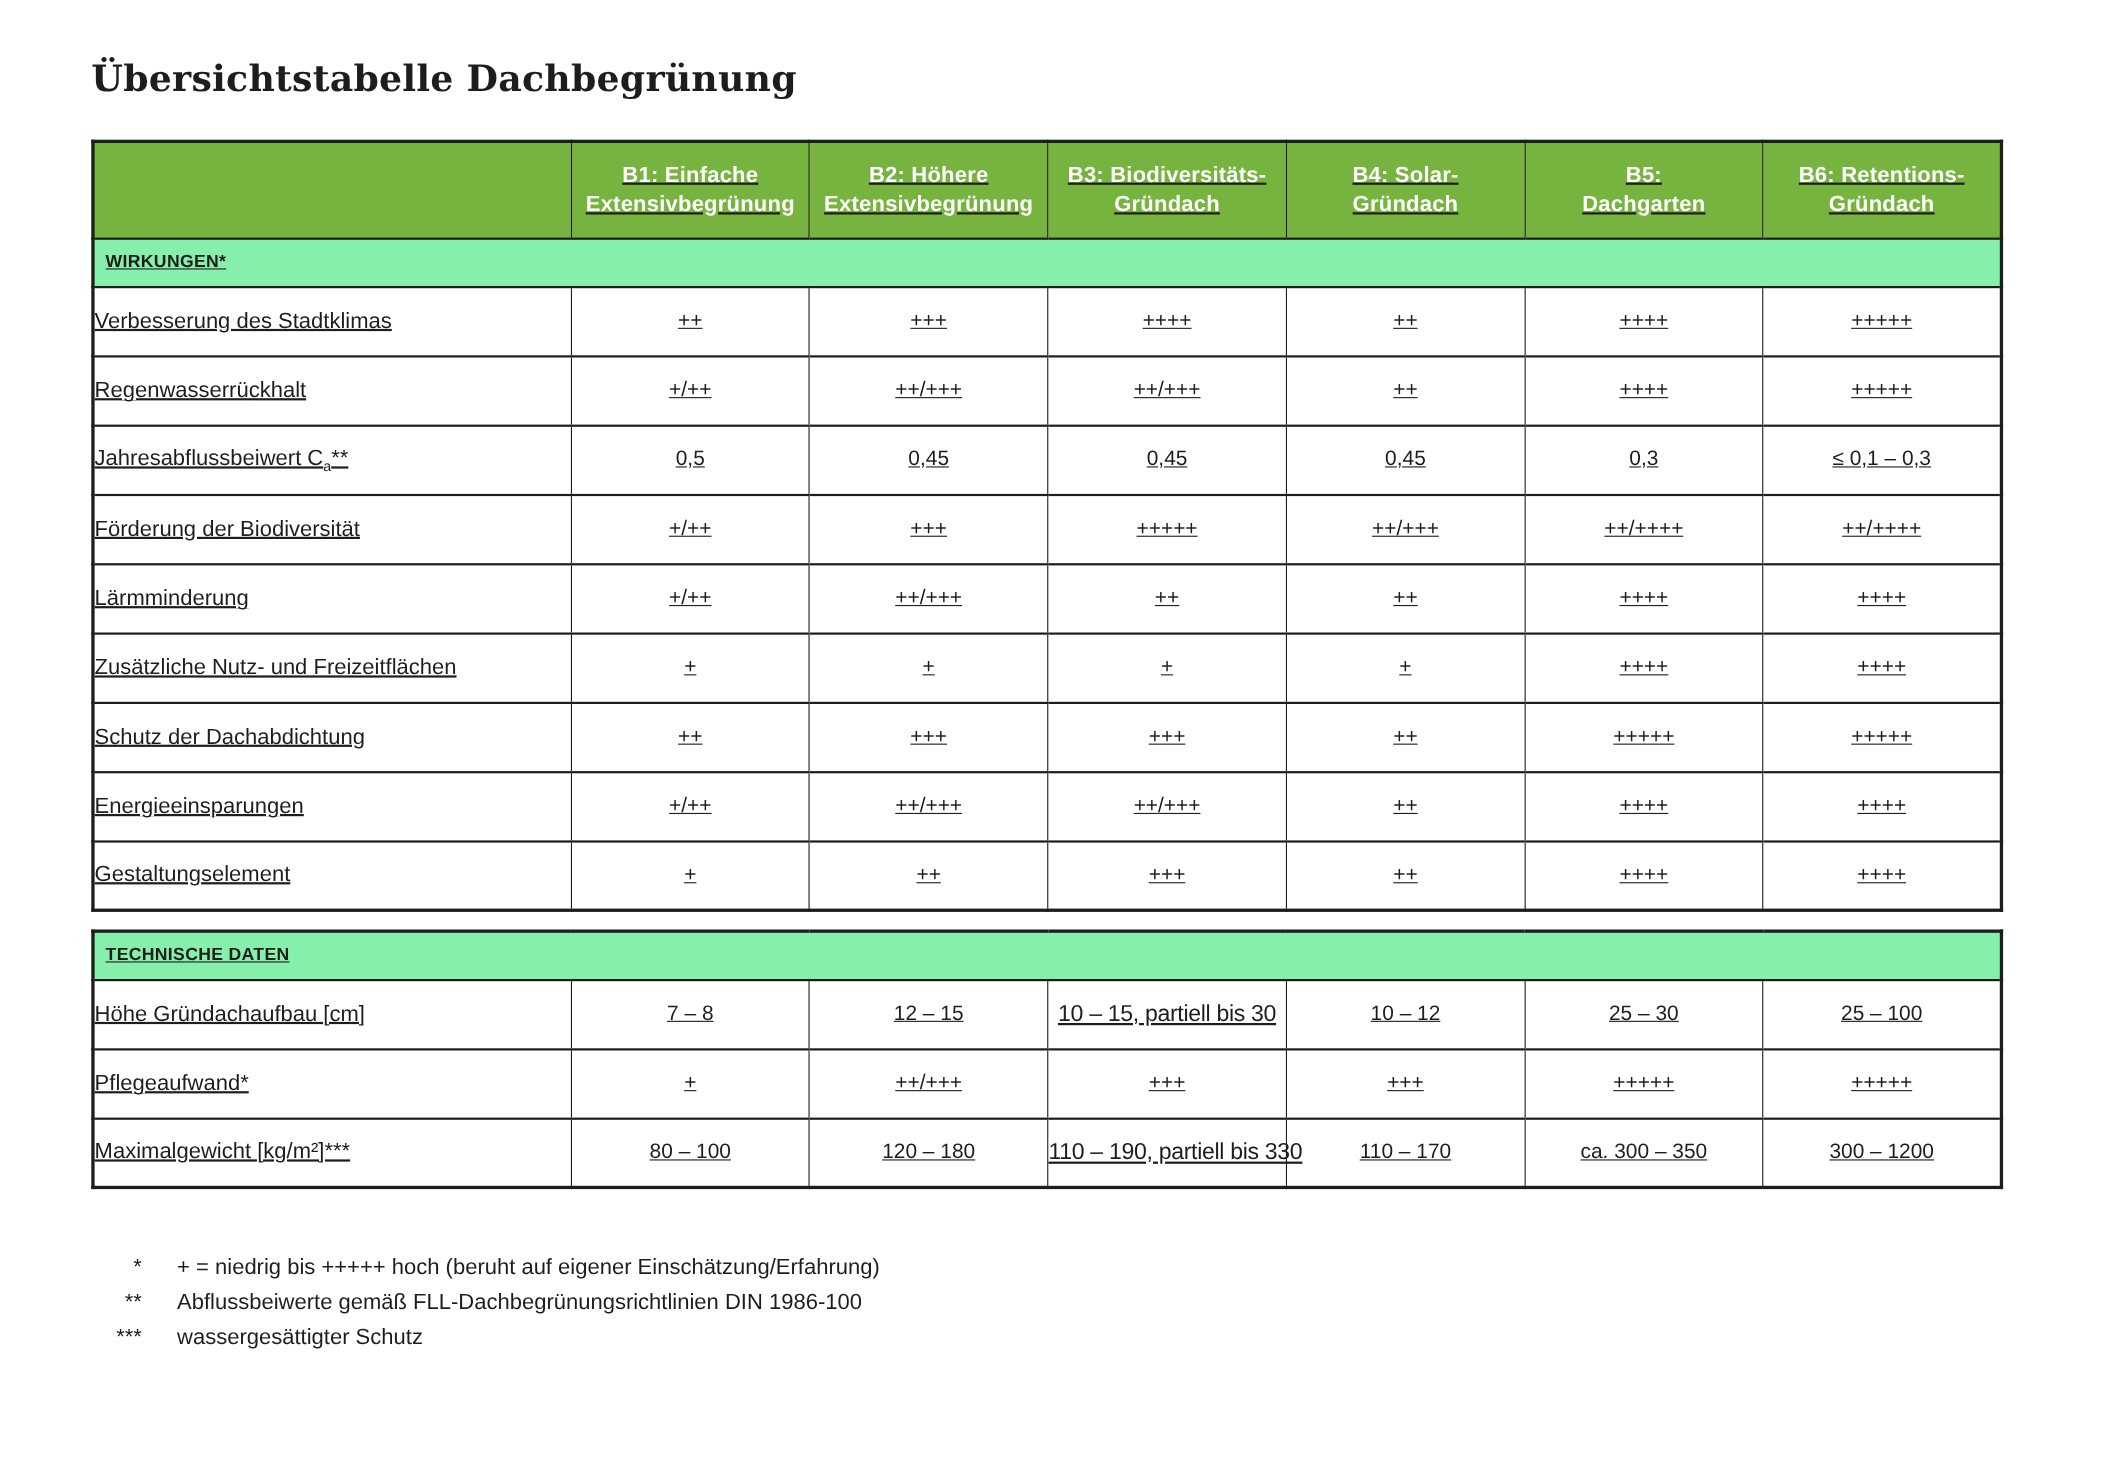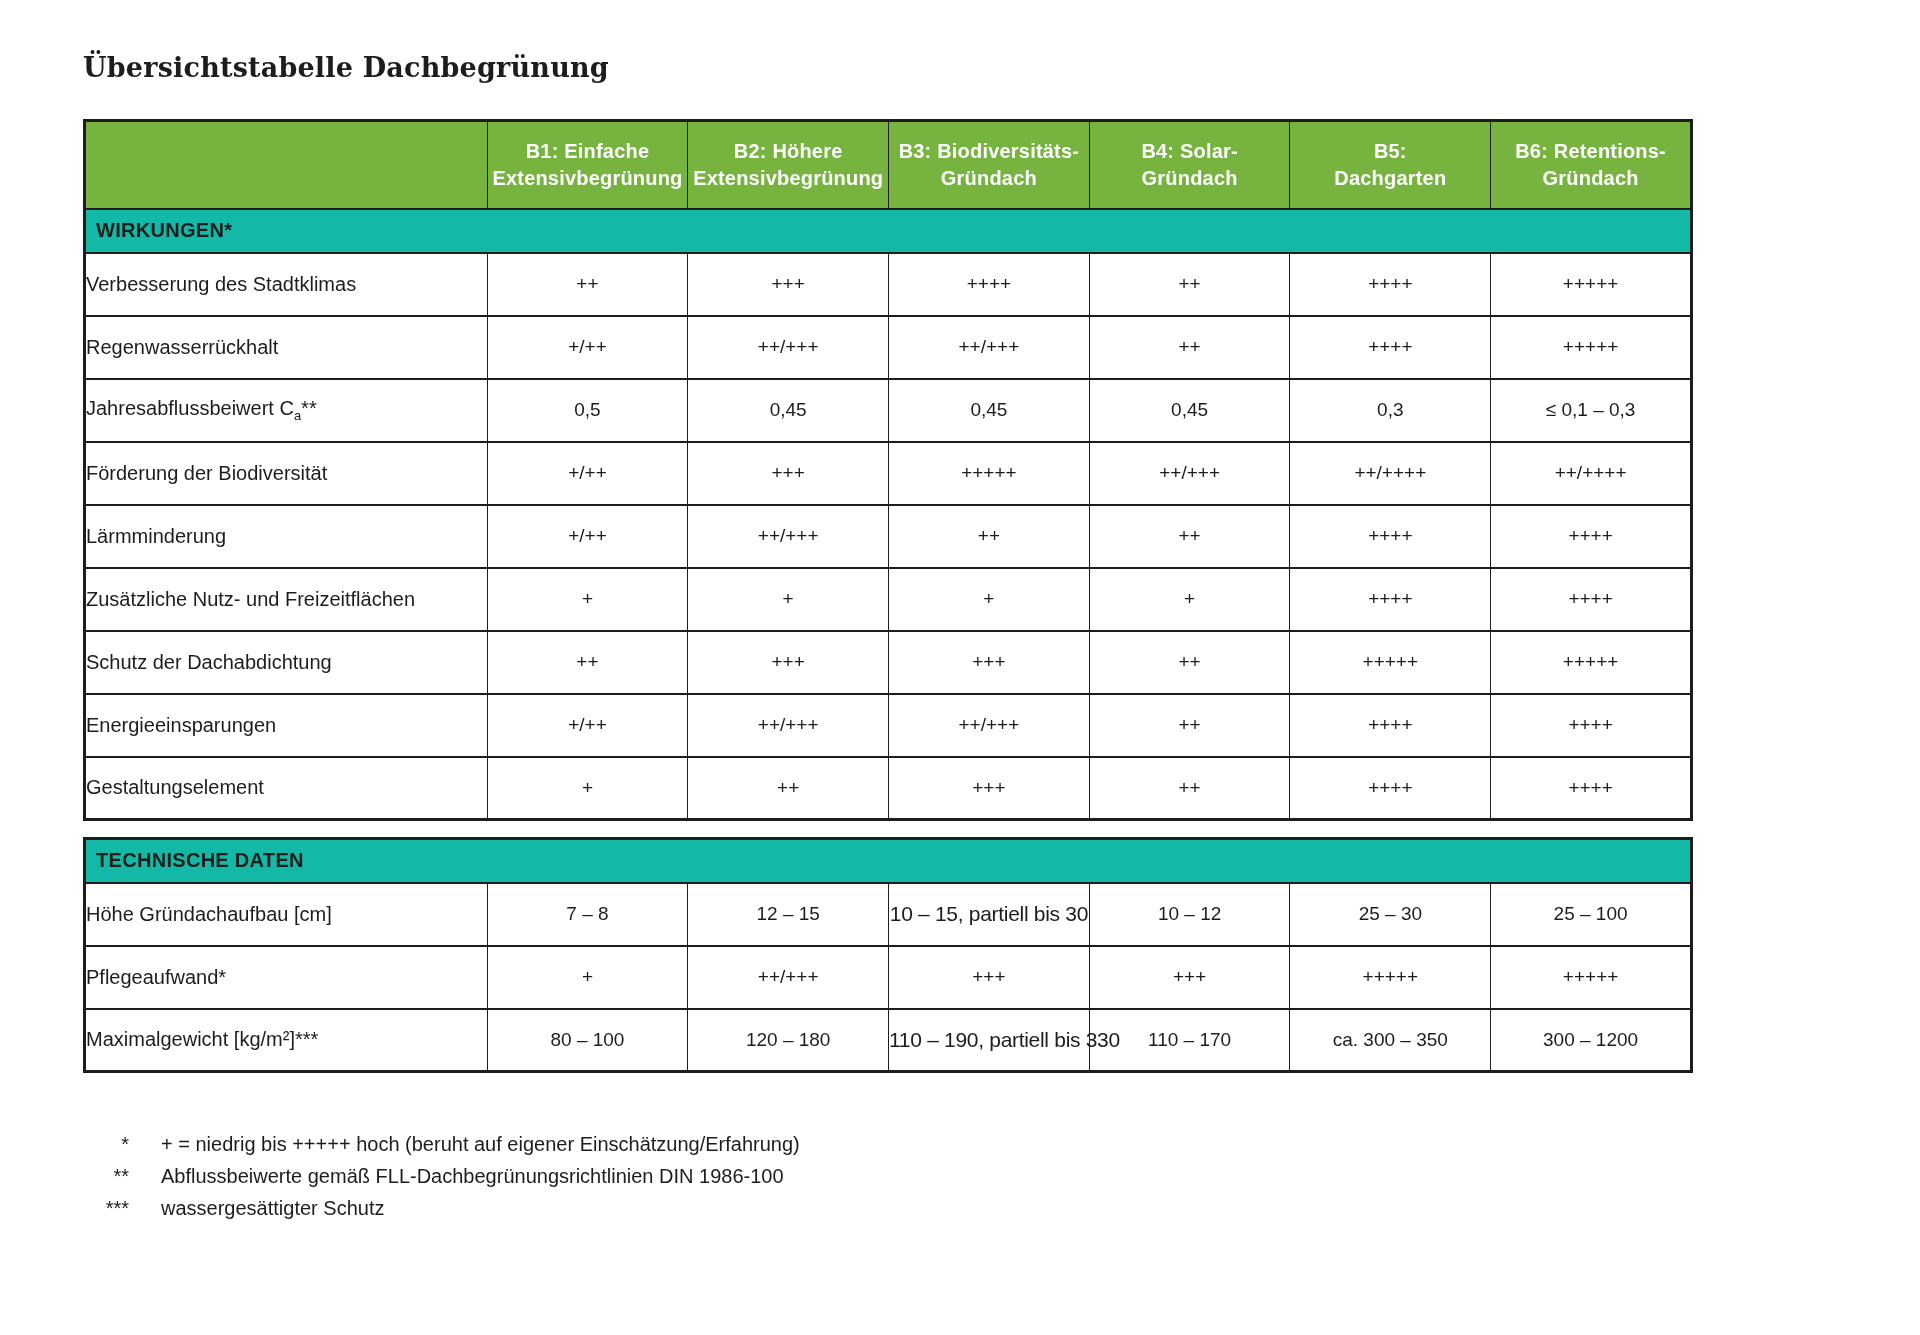--- a/index.html
+++ b/index.html
@@ -10,30 +10,31 @@
     background: #ffffff;
     font-family: "Liberation Sans", sans-serif;
     color: #1d1d1b;
     overflow: hidden;
   }
   .page-title {
     margin: 0;
     padding: 52px 0 0 83px;
     font-family: "DejaVu Serif", serif;
     font-weight: bold;
-    font-size: 27px;
+    font-size: 33px;
     letter-spacing: 0.2px;
     color: #1d1d1b;
   }
   table.grid {
     border-collapse: collapse;
     table-layout: fixed;
-    width: 1610px;
+    width: 1738px;
     margin-left: 83px;
     border: 3px solid #1d1d1b;
+    text-decoration: underline;
   }
   #main-table { margin-top: 36px; }
   #technical-table { margin-top: 16px; }
   .grid col.col-label { width: 25.05%; }
   .grid col.col-data  { width: 12.49%; }
   .grid th, .grid td {
     border: 2px solid #1d1d1b;
     border-left-width: 1.5px;
     border-right-width: 1.5px;
     padding: 0;
@@ -45,23 +46,23 @@
     color: #ffffff;
     font-weight: bold;
     font-size: 20px;
     line-height: 1.32;
     text-align: center;
     white-space: pre-line;
     letter-spacing: 0.2px;
   }
   tr.band-row { height: 44px; }
   tr.band-row td {
-    background: #14b8a6;
+    background: #86efac;
     font-weight: bold;
-    font-size: 20px;
+    font-size: 16px;
     text-align: left;
     padding-left: 10px;
     letter-spacing: 0.3px;
   }
   tr.data-row { height: 63px; margin-top: 33px; }
   .label-cell {
     text-align: left;
     padding-left: 10px;
     font-size: 20px;
   }

